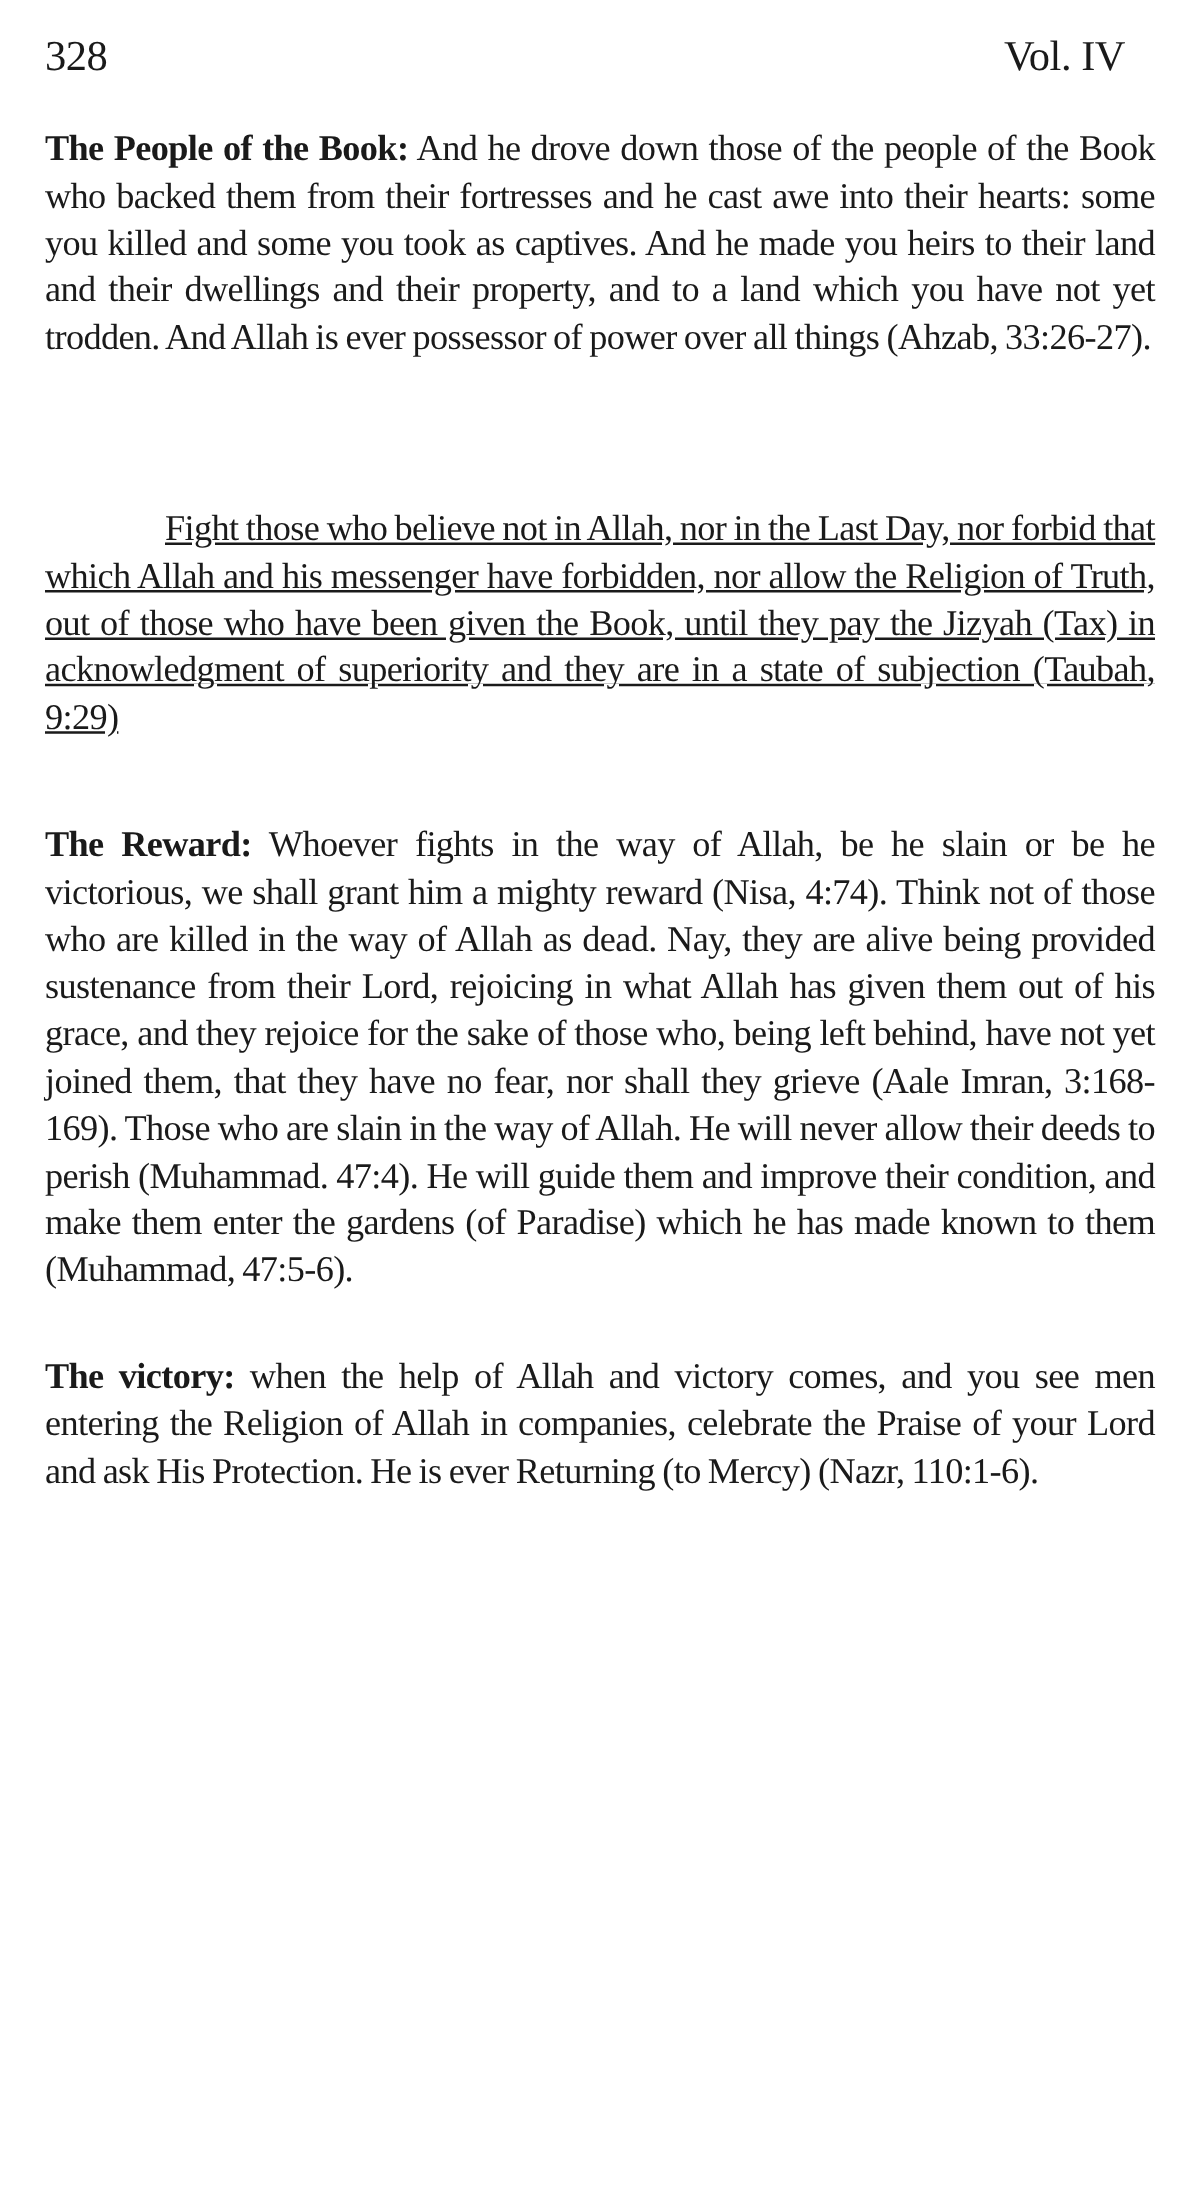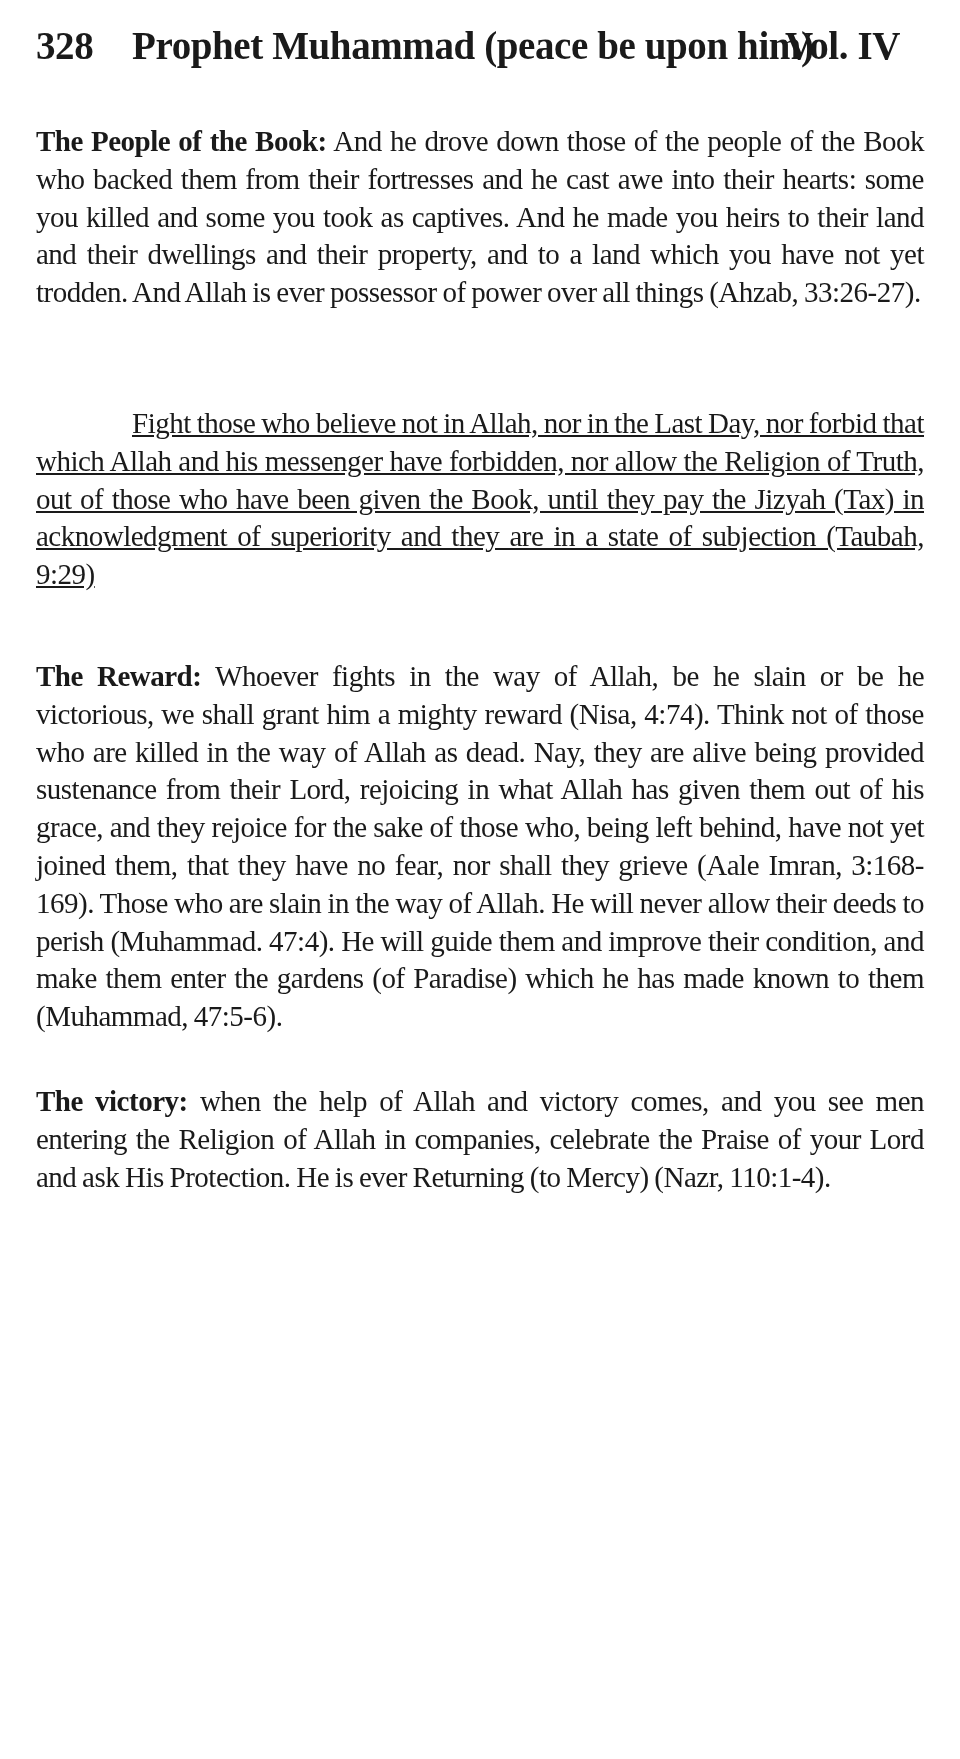--- a/index.html
+++ b/index.html
@@ -20,22 +20,22 @@
       left: 36px;
       top: 0;
       width: 888px;
     }
     .running-header {
       position: absolute;
       top: 26px;
       left: 0;
       width: 888px;
       height: 40px;
-      font-weight: bold;
-      font-size: 39px;
+      font-weight: normal;
+      font-size: 34px;
       line-height: 40px;
       letter-spacing: -0.4px;
     }
     .running-header .page-number {
       position: absolute;
       left: 0;
     }
     .running-header .book-title {
       position: absolute;
       left: 96px;
@@ -51,37 +51,36 @@
       font-size: 29px;
       line-height: 37.8px;
       text-align: justify;
       letter-spacing: -0.5px;
       word-spacing: -1px;
       margin: 0;
     }
     .para b {
       font-weight: bold;
     }
-    #p1 { top: 101px; margin-top: 22px; }
+    #p1 { top: 101px; }
     #p2 { top: 405px; text-indent: 96px; text-decoration: underline; }
     #p3 { top: 658px; }
     #p4 { top: 1083px; }
   </style>
 </head>
 <body>
 
 <div class="page">
 
   <div class="running-header">
     <span class="page-number">328</span>
-    <span class="book-title">Prophet Muhammad (peace be upon him)</span>
     <span class="volume">Vol. IV</span>
   </div>
 
   <p class="para" id="p1"><b>The People of the Book:</b> <span>And he drove down those of the people of the Book who backed them from their fortresses and he cast awe into their hearts: some you killed and some you took as captives. And he made you heirs to their land and their dwellings and their property, and to a land which you have not yet trodden. And Allah is ever possessor of power over all things (Ahzab, 33:26-27).</span></p>
 
   <p class="para" id="p2"><span>Fight those who believe not in Allah, nor in the Last Day, nor forbid that which Allah and his messenger have forbidden, nor allow the Religion of Truth, out of those who have been given the Book, until they pay the Jizyah (Tax) in acknowledgment of superiority and they are in a state of subjection (Taubah, 9:29)</span></p>
 
   <p class="para" id="p3"><b>The Reward:</b> <span>Whoever fights in the way of Allah, be he slain or be he victorious, we shall grant him a mighty reward (Nisa, 4:74). Think not of those who are killed in the way of Allah as dead. Nay, they are alive being provided sustenance from their Lord, rejoicing in what Allah has given them out of his grace, and they rejoice for the sake of those who, being left behind, have not yet joined them, that they have no fear, nor shall they grieve (Aale Imran, 3:168-169). Those who are slain in the way of Allah. He will never allow their deeds to perish (Muhammad. 47:4). He will guide them and improve their condition, and make them enter the gardens (of Paradise) which he has made known to them (Muhammad, 47:5-6).</span></p>
 
-  <p class="para" id="p4"><b>The victory:</b> <span>when the help of Allah and victory comes, and you see men entering the Religion of Allah in companies, celebrate the Praise of your Lord and ask His Protection. He is ever Returning (to Mercy) (Nazr, 110:1-4).</span></p>
+  <p class="para" id="p4"><b>The victory:</b> <span>when the help of Allah and victory comes, and you see men entering the Religion of Allah in companies, celebrate the Praise of your Lord and ask His Protection. He is ever Returning (to Mercy) (Nazr, 110:1-6).</span></p>
 
 </div>
 
 </body></html>

